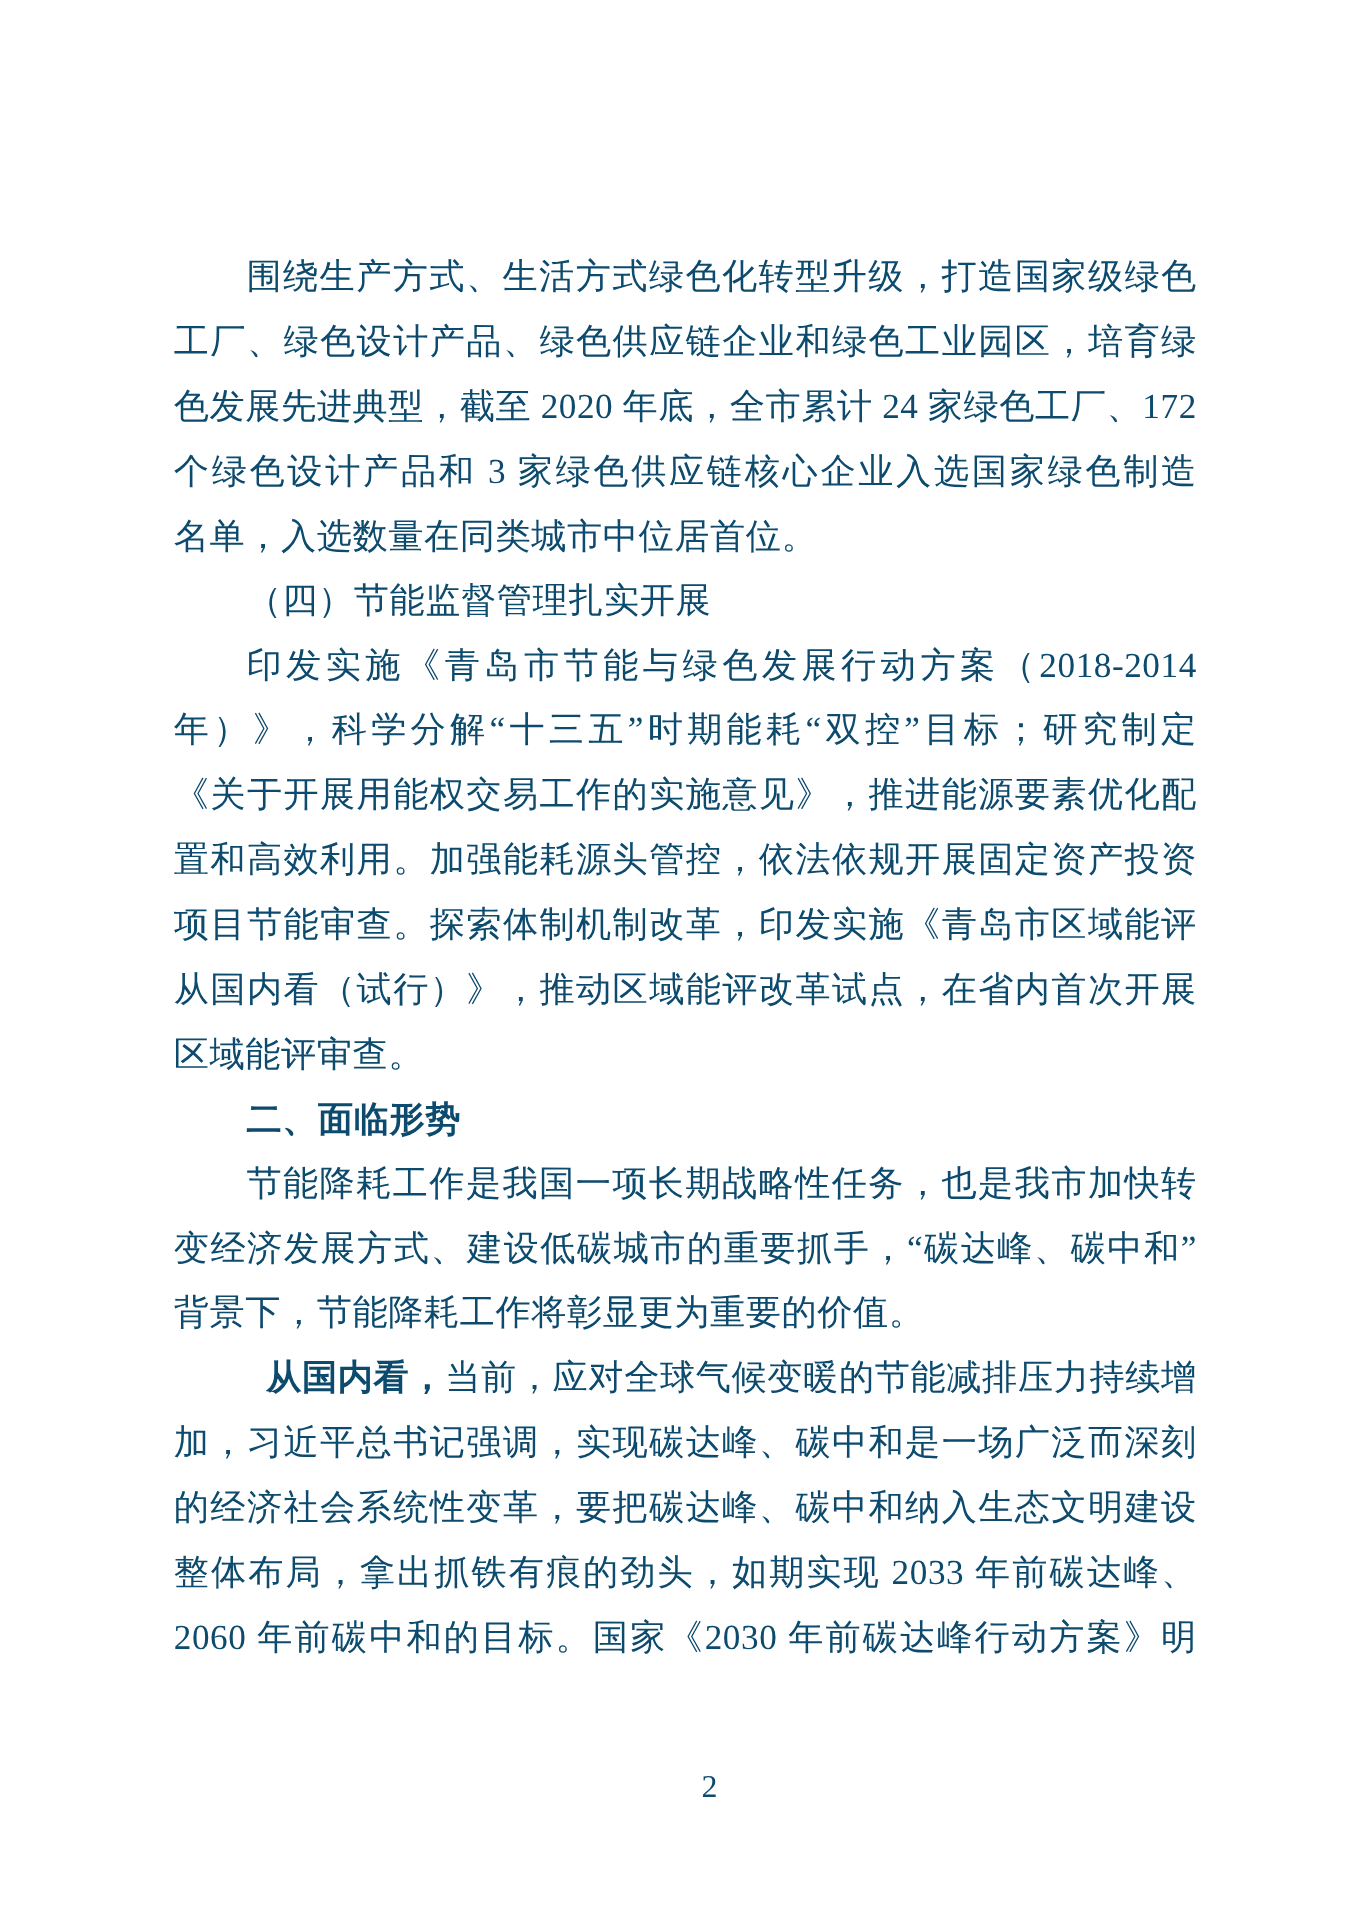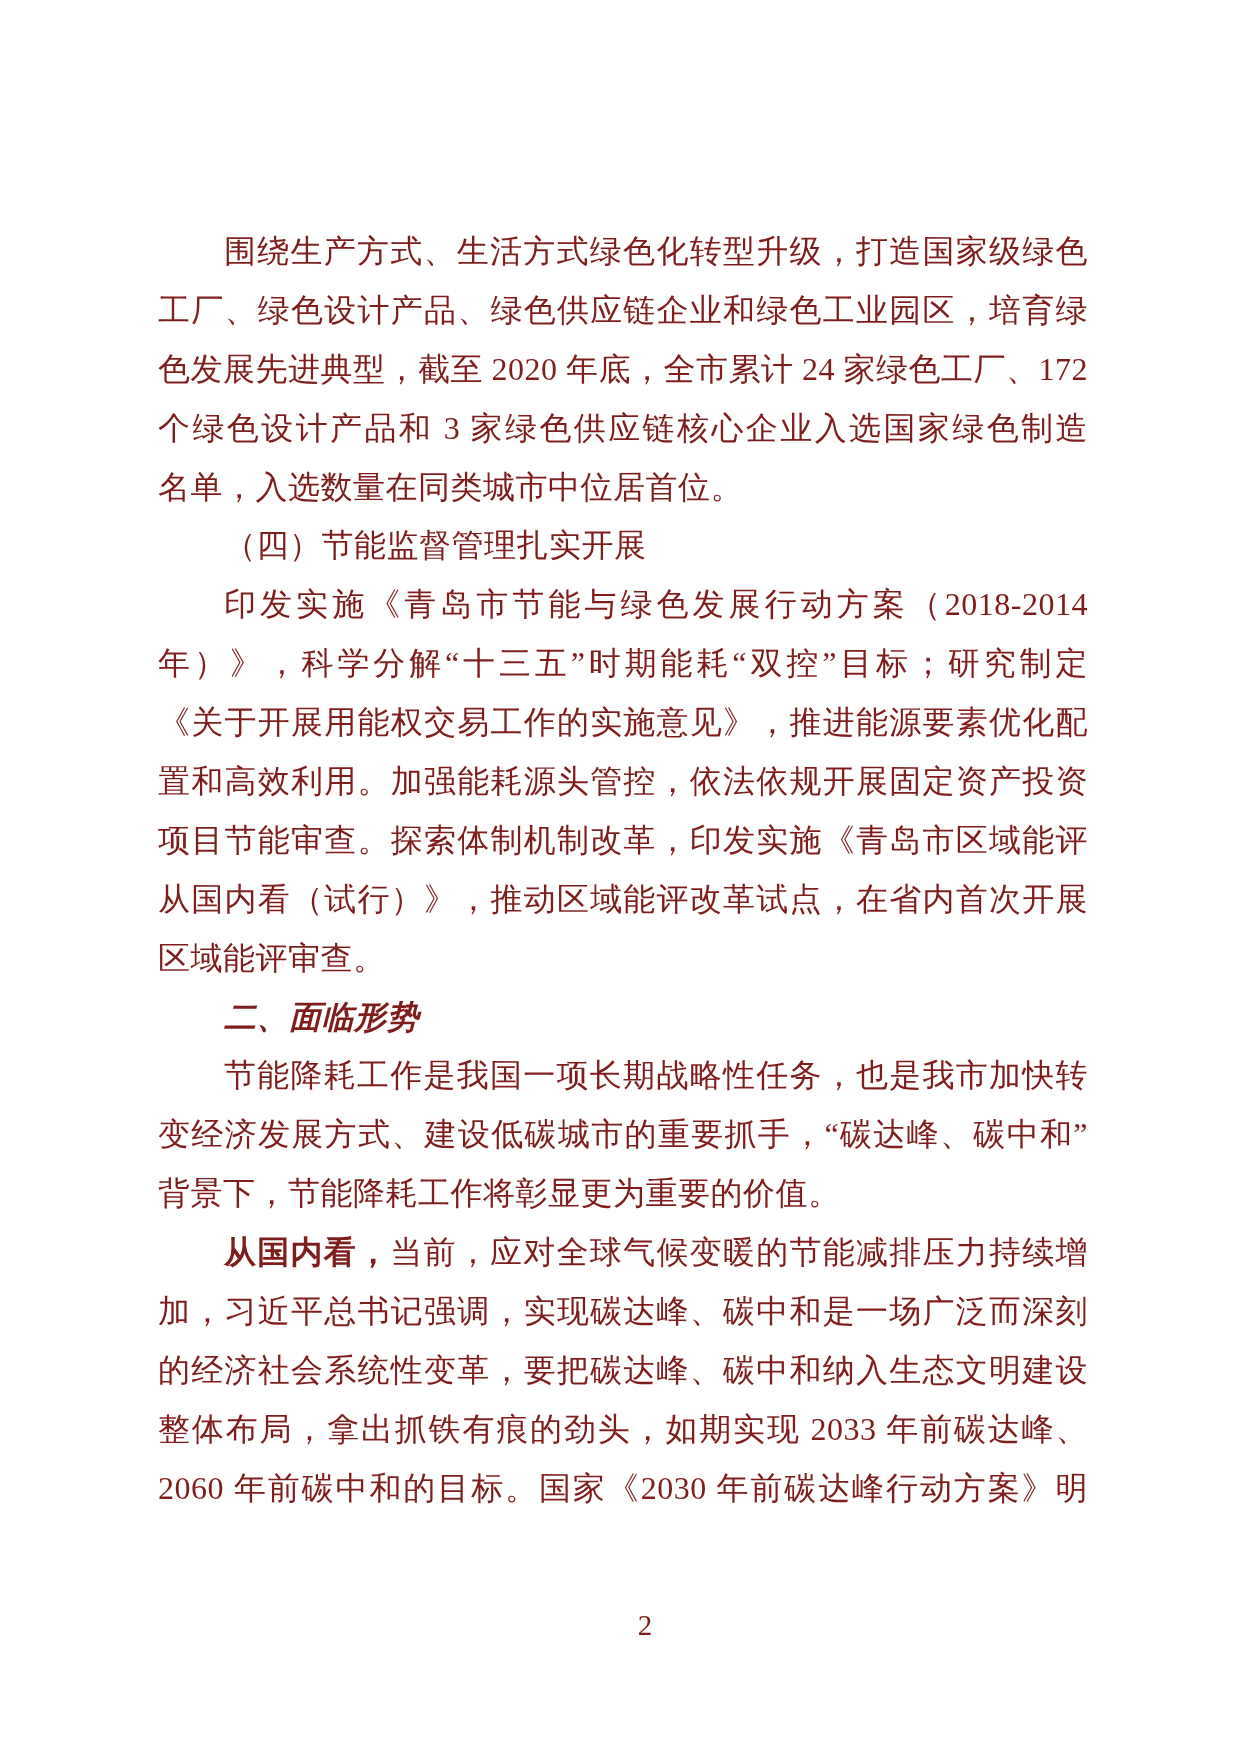--- a/index.html
+++ b/index.html
@@ -1,21 +1,21 @@
 <!DOCTYPE html>
 <html><head>
 <meta charset="utf-8">
 <style>
   html, body { margin: 0; padding: 0; background: #ffffff; }
   .page {
     position: relative;
     width: 1240px;
     height: 1674px;
     background: #ffffff;
-    color: #7f1d1d;
+    color: #0c4a6e;
     font-family: "Liberation Serif", "DejaVu Serif", serif;
     overflow: hidden;
   }
   .text-block {
     position: absolute;
     left: 158px;
     top: 222px;
     width: 930px;
   }
   .line {
@@ -30,25 +30,25 @@
     overflow: hidden;
     letter-spacing: 0.5px;
   }
   .line.para-end { text-align-last: left; }
   .line.indent { text-indent: 66px; }
   .heading-kai { text-align-last: left; }
   .heading-hei {
     font-family: "Liberation Sans", "DejaVu Sans", sans-serif;
     font-weight: bold;
     text-align-last: left;
-    font-style: italic;
   }
   .bold-lead {
     font-family: Liberation Mono, monospace;
     font-weight: bold;
+    margin-left: 18px;
   }
   .page-footer {
     position: absolute;
     left: 0;
     top: 1608px;
     width: 100%;
     text-align: center;
     text-indent: 50px;
   }
   .page-number {

